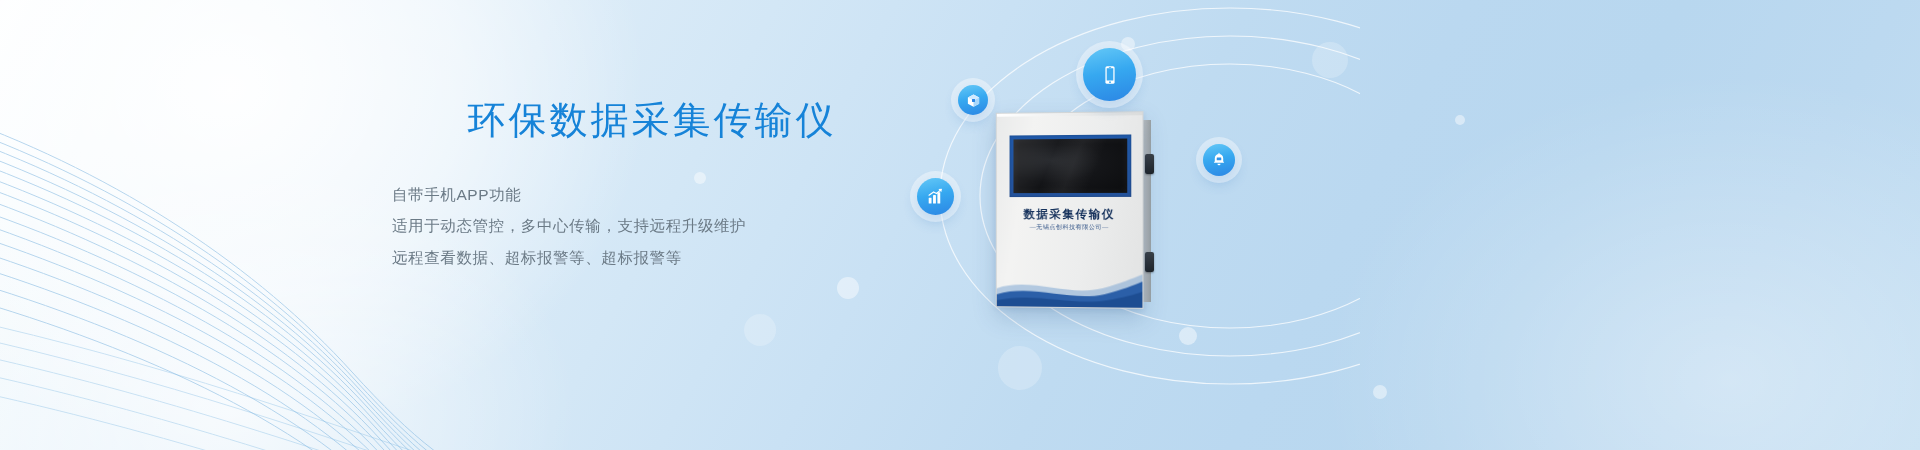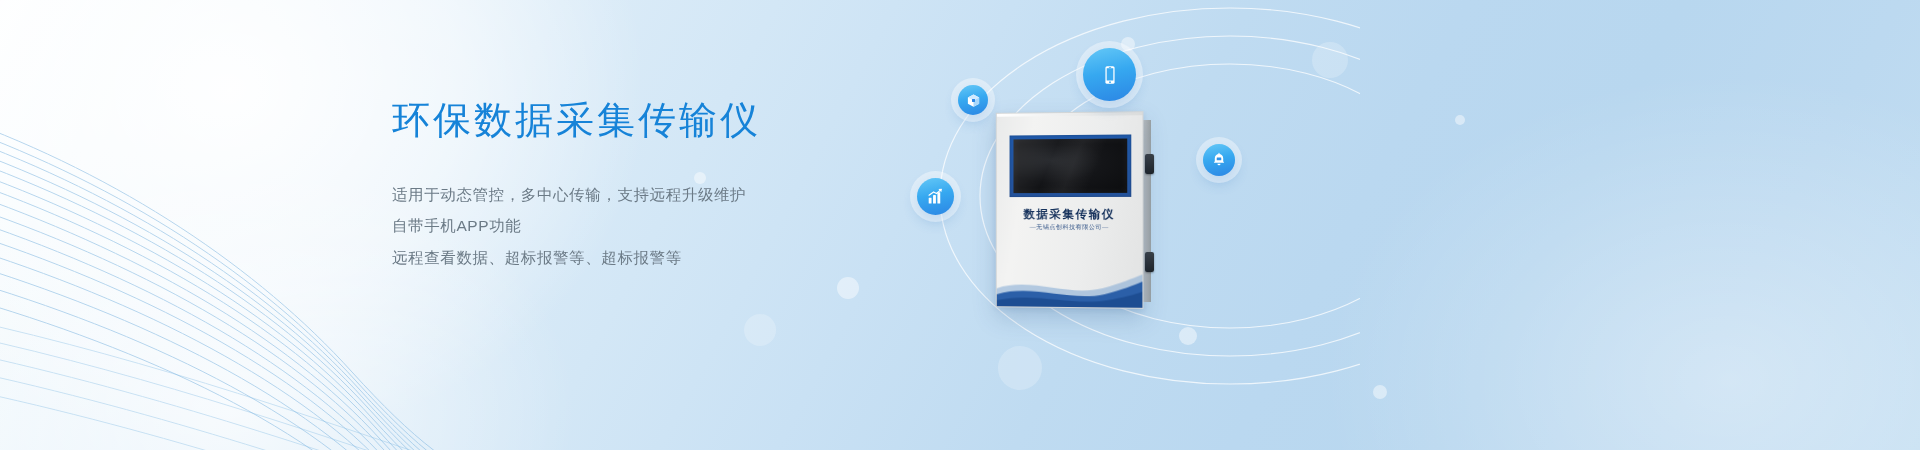--- a/index.html
+++ b/index.html
@@ -57,20 +57,21 @@
     position:absolute; left:392px; top:96px;
     width:520px;
   }
   .title{
     font-size:38px;
     letter-spacing:3px;
     color:#1683d8;
     font-weight:400;
     line-height:1.28;
     white-space:nowrap;
+    text-align:center;
   }
   .sublist{ margin-top:34px; }
   .subline{
     font-size:15.5px;
     color:#6b7a86;
     line-height:2.05;
     letter-spacing:.6px;
     white-space:nowrap;
   }
 
@@ -215,22 +216,22 @@
     <g fill="#ffffff" opacity=".22">
       <circle cx="1020" cy="368" r="22"></circle>
       <circle cx="1330" cy="60" r="18"></circle>
       <circle cx="760" cy="330" r="16"></circle>
     </g>
   </svg>
 
   <div class="copy">
     <h1 class="title">环保数据采集传输仪</h1>
     <div class="sublist">
+      <p class="subline">自带手机APP功能</p>
       <p class="subline">适用于动态管控，多中心传输，支持远程升级维护</p>
-      <p class="subline">自带手机APP功能</p>
       <p class="subline">远程查看数据、超标报警等、超标报警等</p>
     </div>
   </div>
 
   <div class="device-stage">
     <div class="side-panel"></div>
     <div class="latch a"></div>
     <div class="latch b"></div>
 
     <div class="cabinet">

